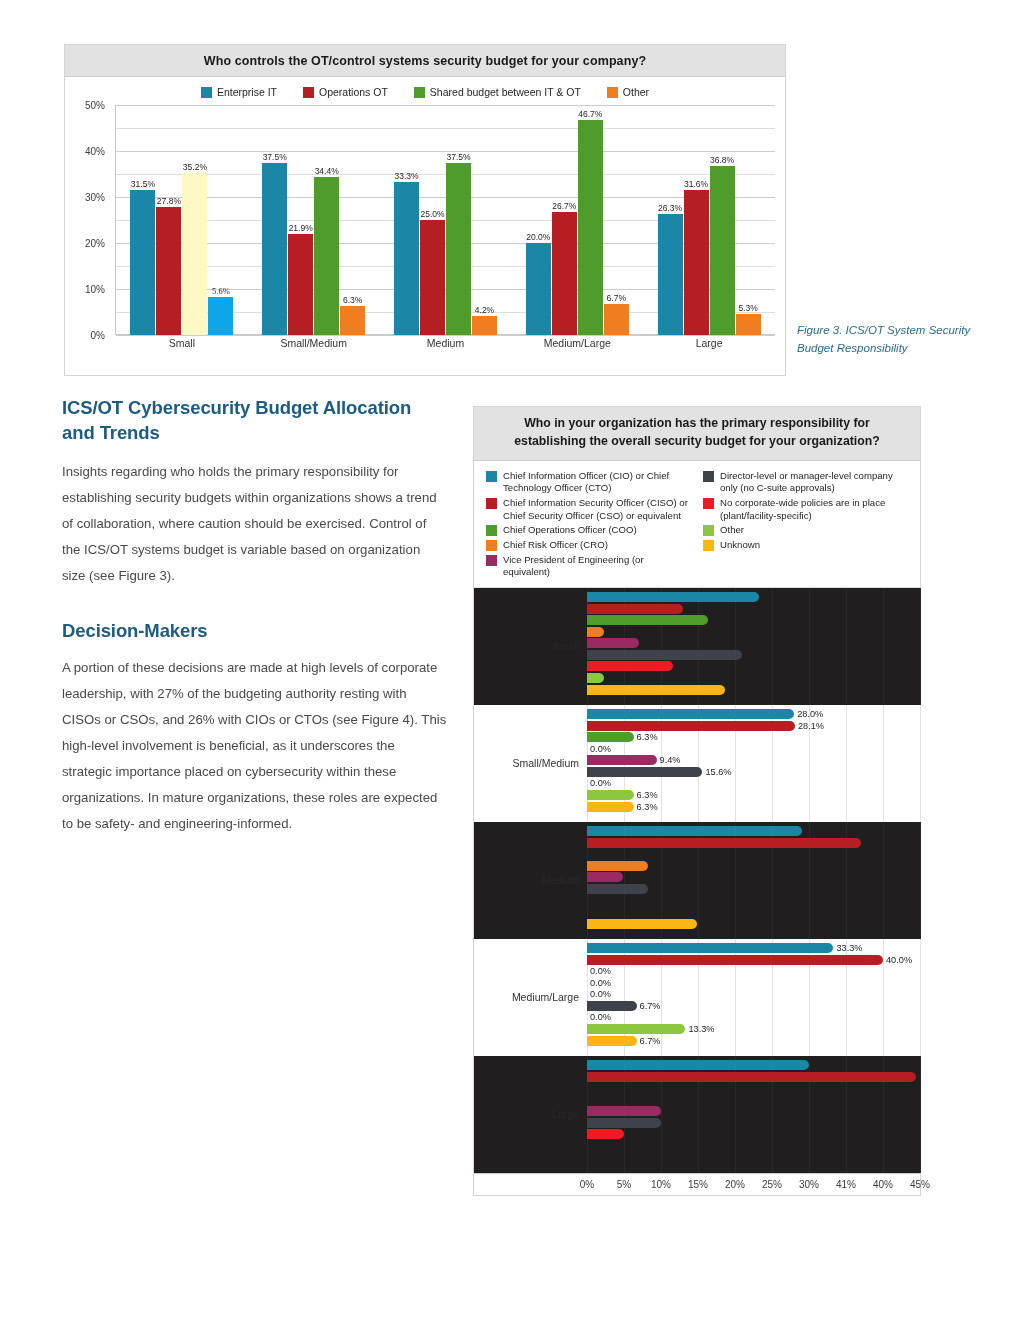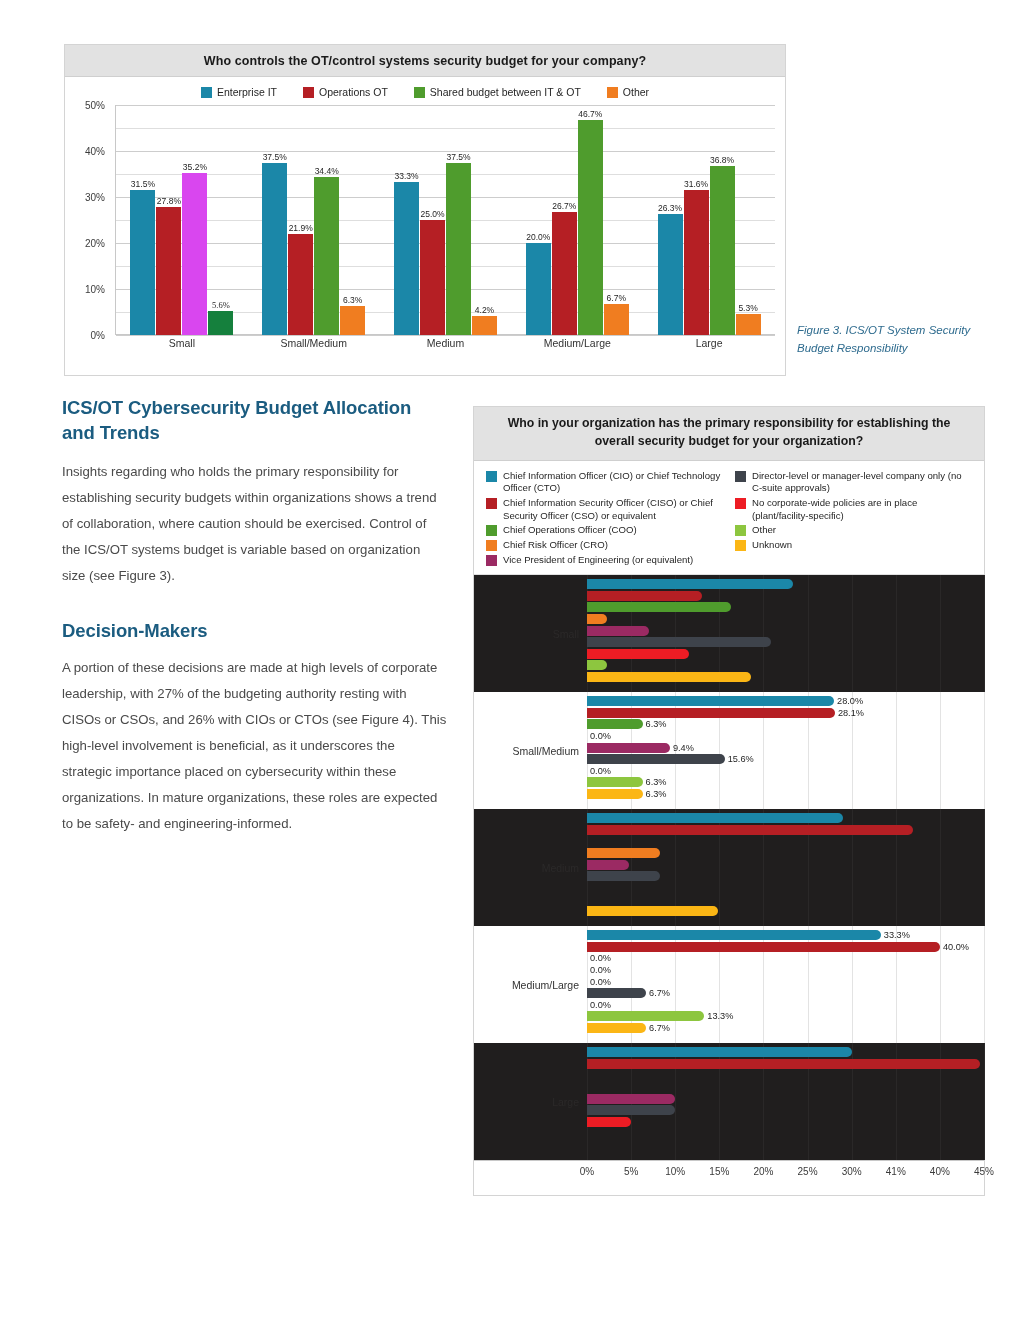--- a/index.html
+++ b/index.html
@@ -51,21 +51,21 @@
              color: #2e6b8e; }
 
   
   .col-left { position: absolute; left: 42px; top: 396px; width: 385px; }
   .h2 { font-size: 18.5px; font-weight: bold; color: #1b5c80; line-height: 1.35;
         margin-bottom: 13px; letter-spacing: -.1px; }
   .h2.second { margin-top: 30px; margin-bottom: 11px; }
   .body-p { font-size: 13.2px; line-height: 1.97; color: #4a4a4a; }
 
   
-  #fig4 { position: absolute; left: 453px; top: 406px; width: 512px; height: 790px;
+  #fig4 { position: absolute; left: 453px; top: 406px; width: 448px; height: 790px;
           border: 1px solid #d4d4d4; background: #fff; }
   #fig4 .chart-title {
     background: #e2e2e2; border-bottom: 1px solid #cfcfcf; padding: 8px 26px 9px;
     text-align: center; font-size: 12.3px; font-weight: bold; color: #1a1a1a; line-height: 1.45;
   }
   #fig4 .legend4 { display: flex; padding: 9px 10px 8px 12px; gap: 10px; border-bottom: 1px solid #e0e0e0; }
   #fig4 .legend4 .lcol { flex: 1; display: flex; flex-direction: column; gap: 2px; }
   #fig4 .legend4 .li { display: flex; gap: 6px; font-size: 9.6px; color: #262626; line-height: 1.32; }
   #fig4 .legend4 .sw { width: 11px; height: 11px; flex: 0 0 11px; margin-top: 1px; }
 
@@ -143,24 +143,24 @@
           <div class="gl" style="top: 23px;"></div>
         </div>
       <div class="groups3" id="fig3-groups">
           <div class="g3">
             <div class="bar3" style="height: 144.9px; background: rgb(27, 135, 168);">
               <span class="bval">31.5%</span>
             </div>
             <div class="bar3" style="height: 127.88px; background: rgb(181, 31, 36);">
               <span class="bval">27.8%</span>
             </div>
-            <div class="bar3" style="height: 161.92px; background: #d946ef;">
+            <div class="bar3" style="height: 161.92px; background: #fef9c3;">
               <span class="bval">35.2%</span>
             </div>
-            <div class="bar3" style="height: 24px; background: #15803d; font-family: Liberation Serif, serif;">
+            <div class="bar3" style="height: 38px; background: #0ea5e9; font-family: Liberation Serif, serif;">
               <span class="bval">5.6%</span>
             </div>
           </div>
           <div class="g3">
             <div class="bar3" style="height: 172.5px; background: rgb(27, 135, 168);">
               <span class="bval">37.5%</span>
             </div>
             <div class="bar3" style="height: 100.74px; background: rgb(181, 31, 36);">
               <span class="bval">21.9%</span>
             </div>

